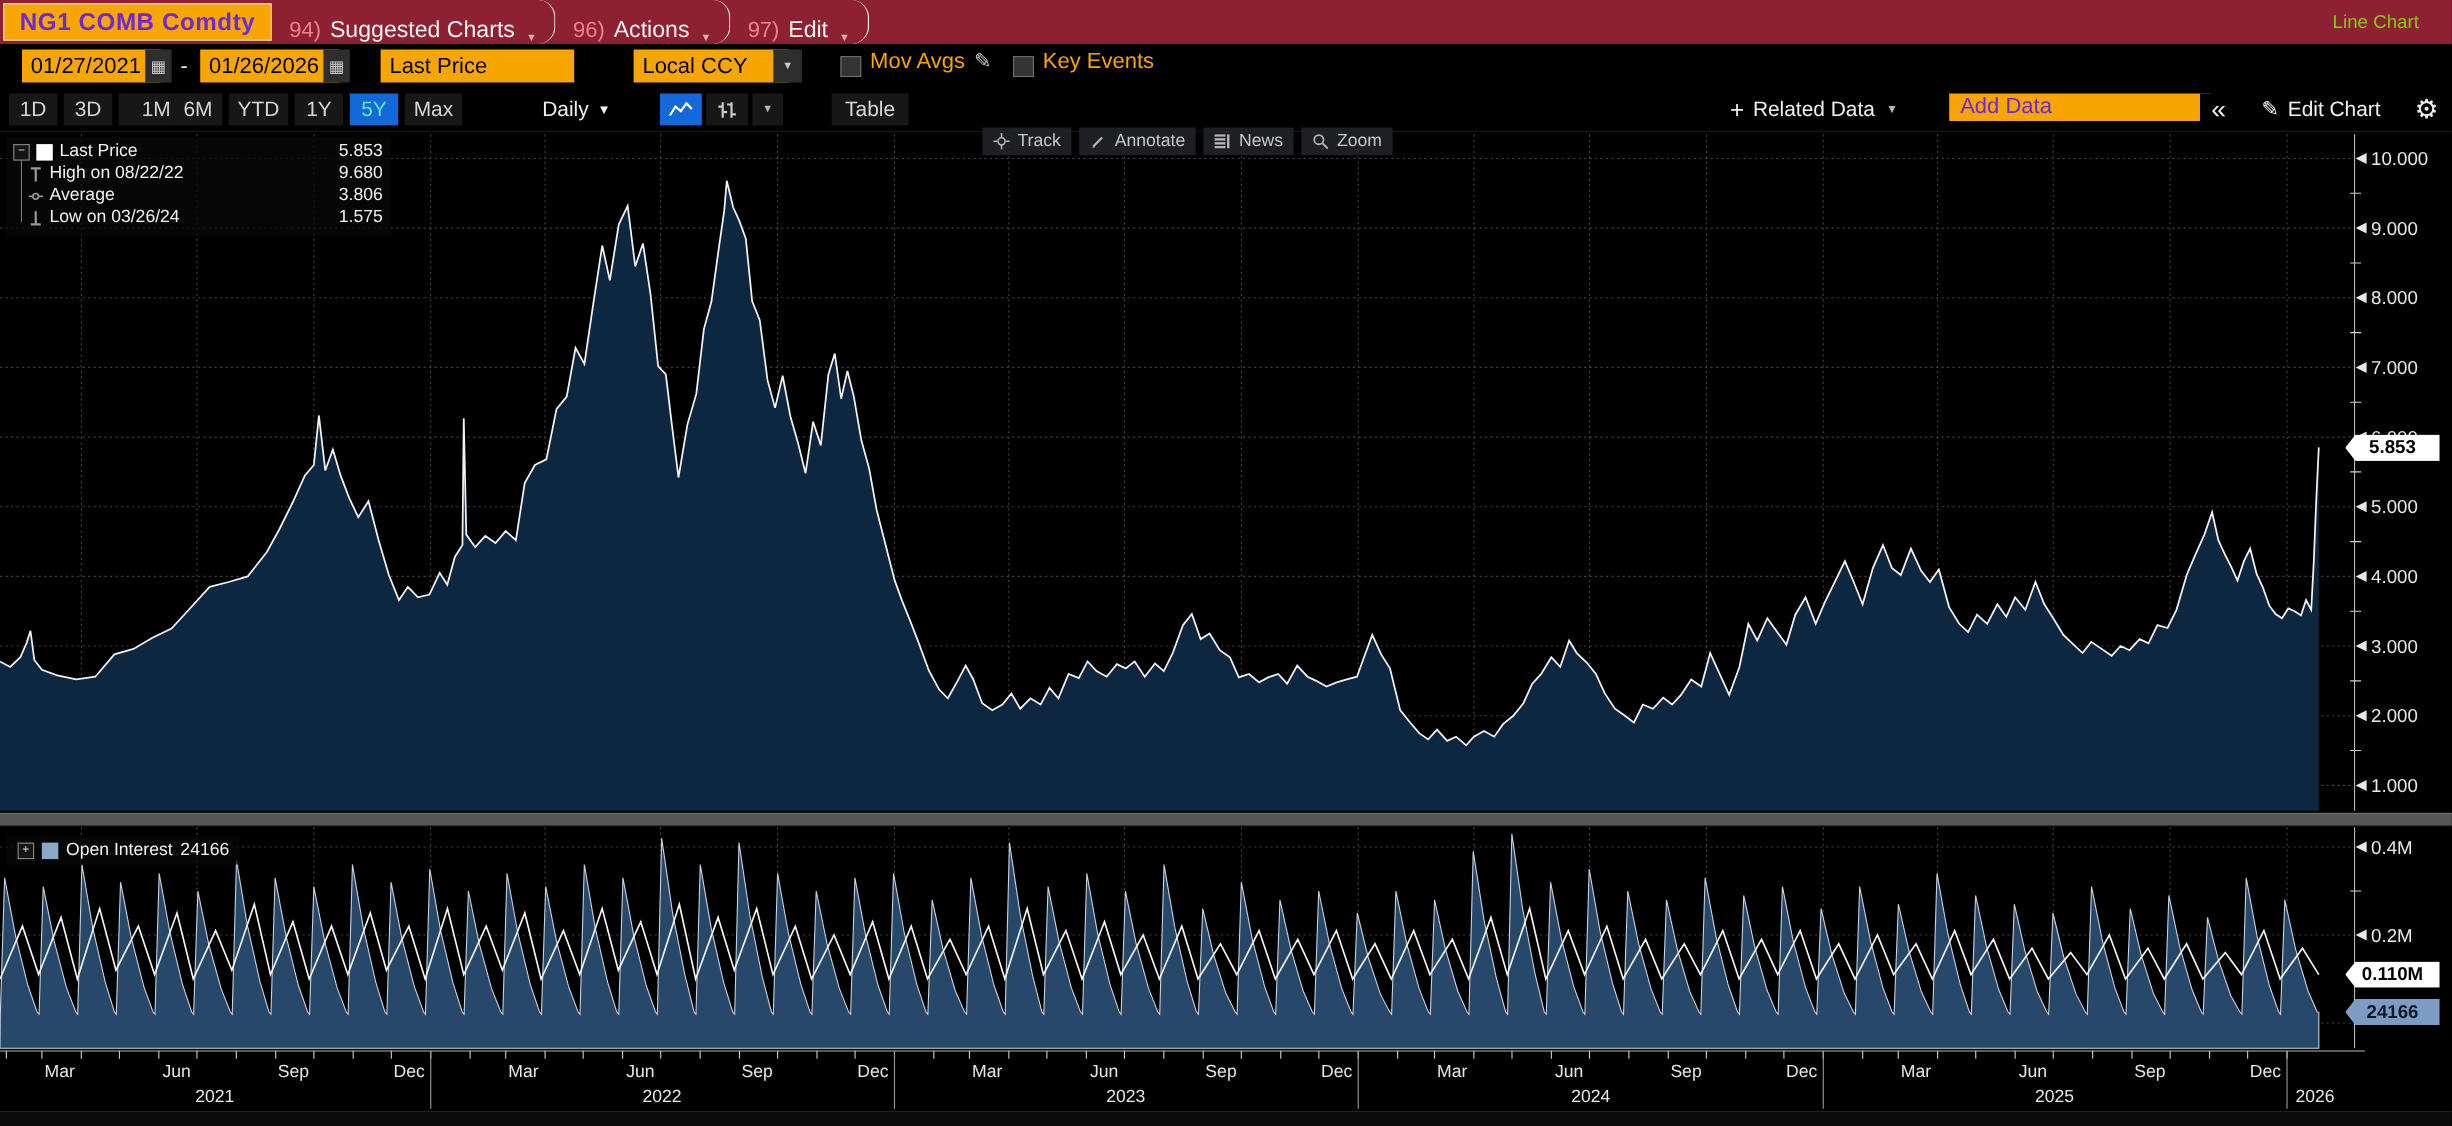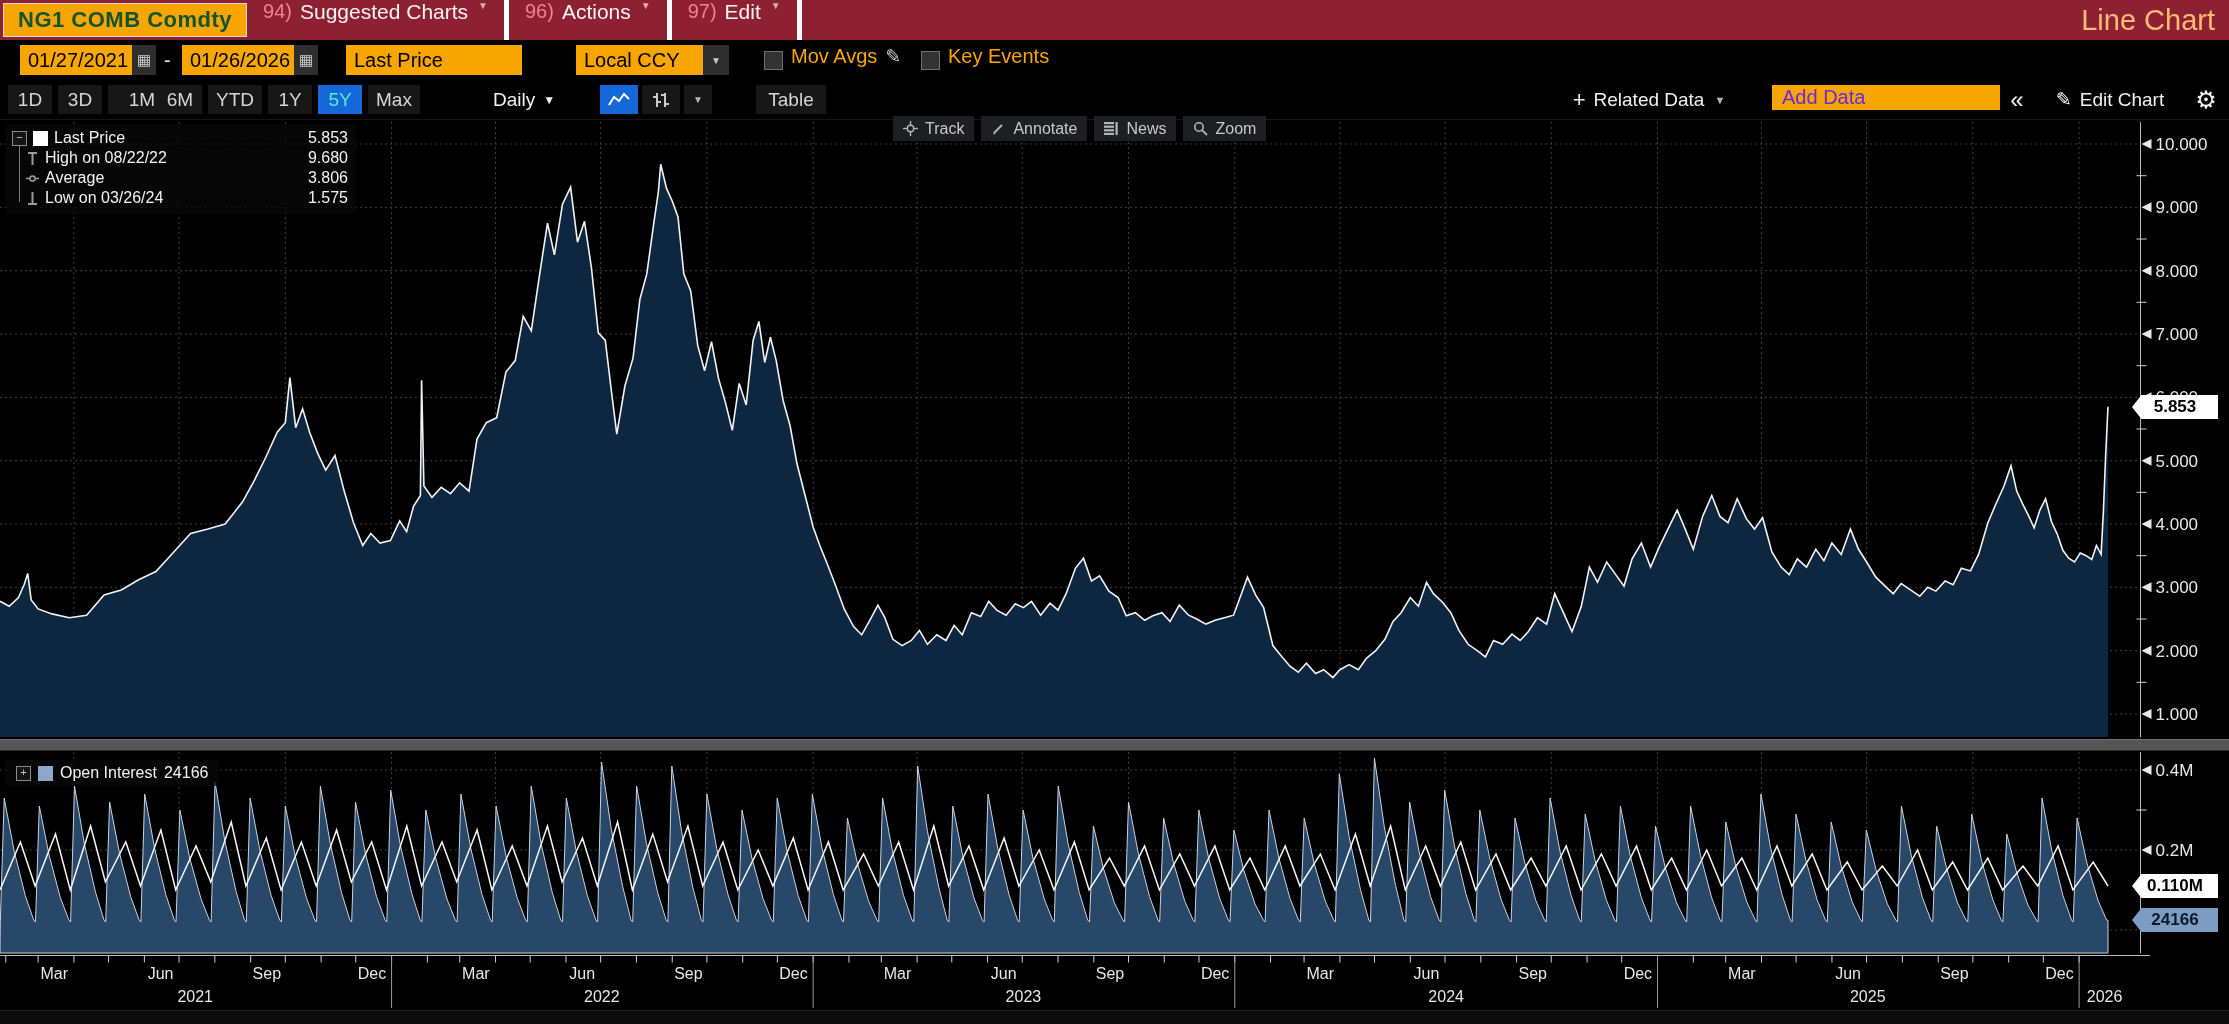--- a/index.html
+++ b/index.html
@@ -3,28 +3,28 @@
 <meta charset="utf-8">
 <style>
   html,body{margin:0;padding:0;background:#000;}
   body{width:2229px;height:1024px;position:relative;overflow:hidden;
        font-family:"Liberation Sans","DejaVu Sans",sans-serif;
        -webkit-font-smoothing:antialiased;}
   .abs{position:absolute;}
   
   .titlebar{left:0;top:0;width:2229px;height:40px;background:#8e2131;display:flex;align-items:center;}
   .ticker-box{margin-left:3px;height:32px;background:#f7a600;border:1px solid #d8d8d8;
-              color:#14532d;font-size:22px;font-weight:bold;display:flex;align-items:center;
+              color:#6d28d9;font-size:22px;font-weight:bold;display:flex;align-items:center;
               padding:0 14px;letter-spacing:0.5px;}
-  .menu-item{display:flex;align-items:flex-start;height:40px;padding:0 16px;color:#f2f2f2;
-             font-size:21px;border-right:5px solid #ffffff;}
+  .menu-item{display:flex;align-items:flex-end;height:40px;padding:0 16px;color:#f2f2f2;
+             font-size:21px;border-right:1px solid #ffffff;border-radius:16px;}
   .menu-item:first-of-type{margin-left:12px;border-left:1px solid #6d1624;}
   .menu-num{color:#f08193;margin-right:8px;font-size:20px;}
   .menu-caret{color:#d9aab2;font-size:10px;margin-left:10px;}
-  .titlebar-right{margin-left:auto;color:#fdba74;font-size:29px;padding-right:14px;}
+  .titlebar-right{margin-left:auto;color:#84cc16;font-size:17px;padding-right:30px;}
   
   .fieldbar{left:16px;top:40px;width:2229px;height:42px;background:#000;}
   .amber-box{position:absolute;top:5px;height:30px;background:#f7a600;color:#000;
              font-size:20px;display:flex;align-items:center;padding:0 8px;}
   .side-btn{position:absolute;top:5px;height:30px;background:#2e2e2e;color:#c9c9c9;
             display:flex;align-items:center;justify-content:center;}
   .dash{position:absolute;top:5px;height:30px;color:#e8e8e8;font-size:20px;
         display:flex;align-items:center;}
   .orange-label{position:absolute;top:5px;height:30px;color:#f7a600;font-size:20px;
                 display:flex;align-items:flex-start;}

